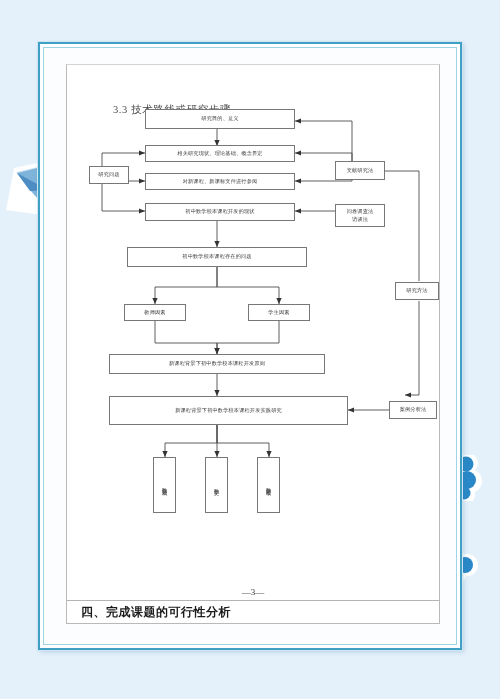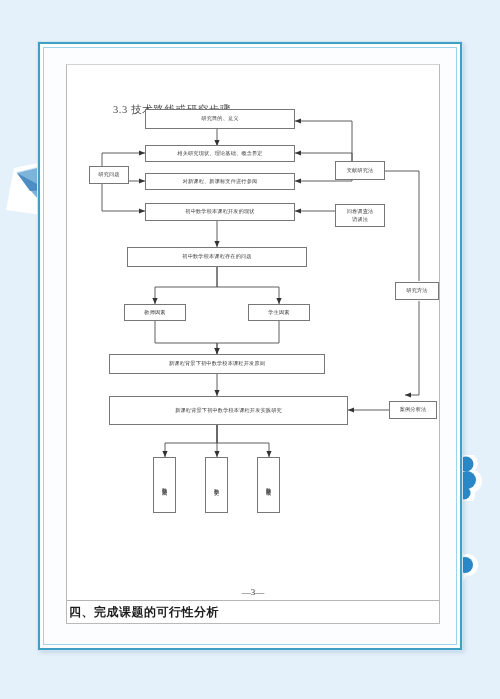--- a/index.html
+++ b/index.html
@@ -120,21 +120,21 @@
   }
   #footer-rule {
     position: absolute;
     left: 0;
     right: 0;
     bottom: 22px;
     border-top: 1px solid #b5b5b5;
   }
   #footer-heading {
     position: absolute;
-    left: 2px;
+    left: 14px;
     bottom: 2px;
     font-family: "Liberation Serif", "DejaVu Serif", serif;
     font-weight: bold;
     font-size: 12px;
     color: #1c1c1c;
     letter-spacing: .5px;
   }
 </style>
 </head>
 <body>

